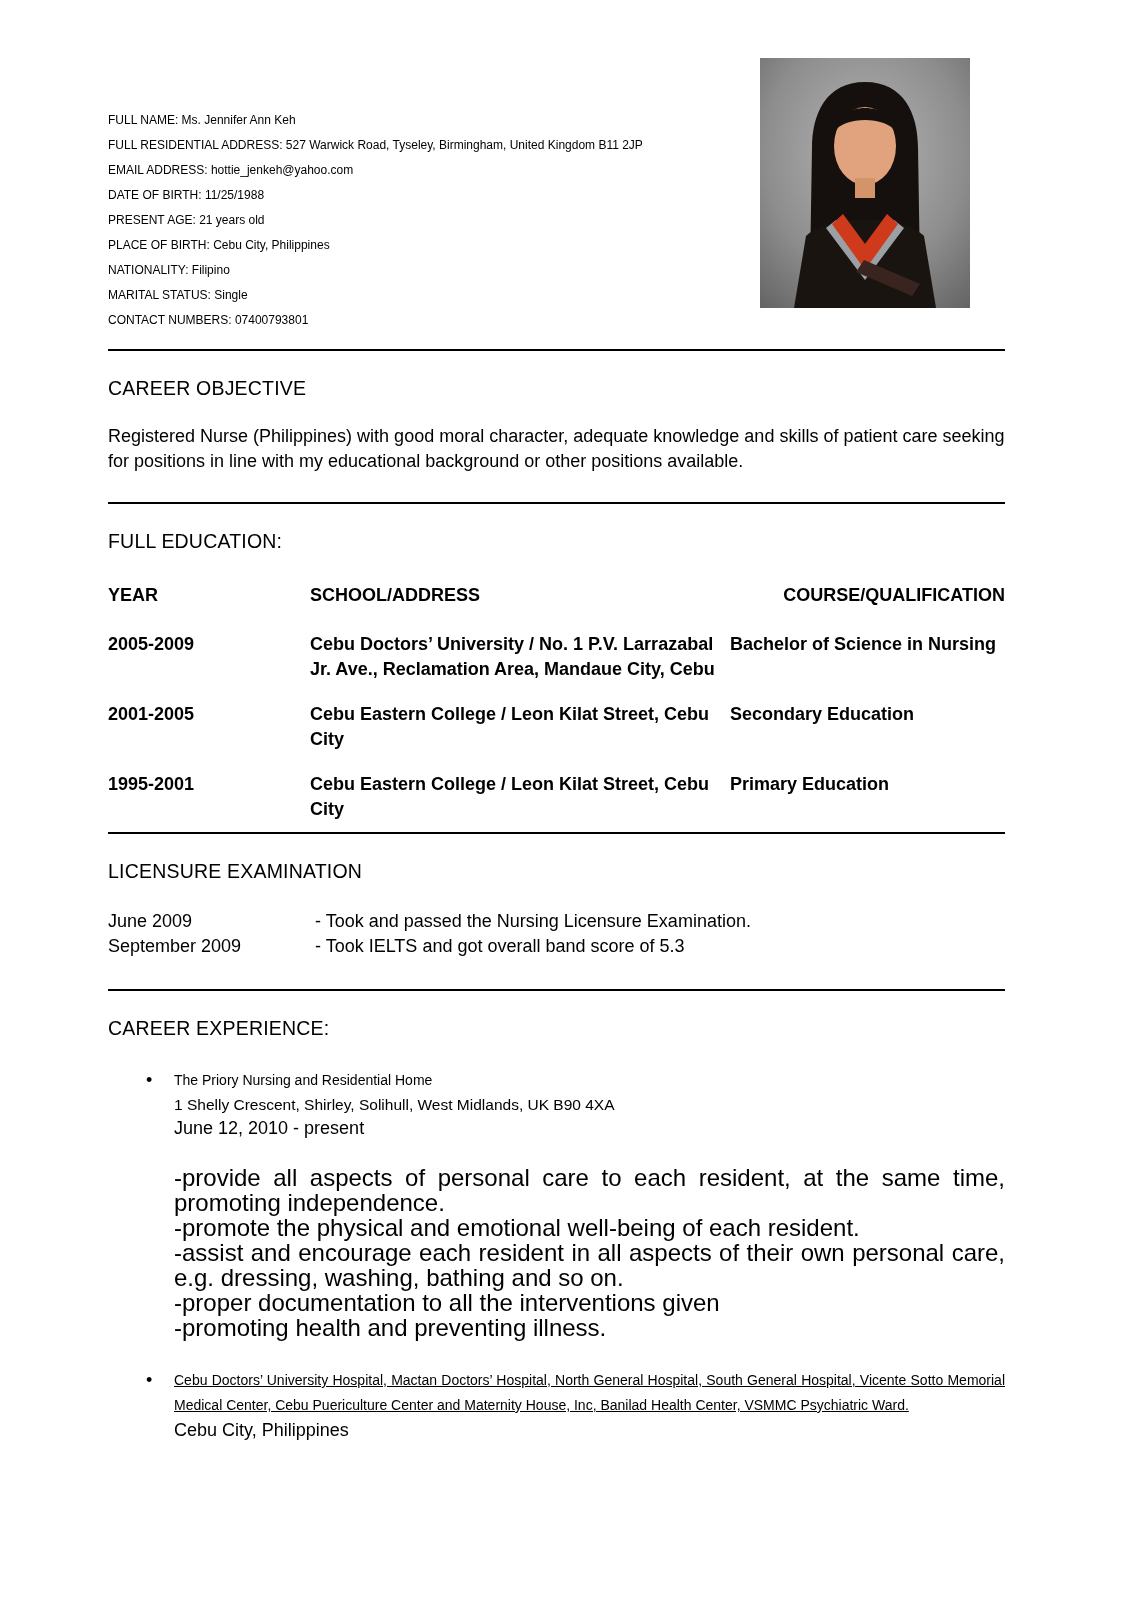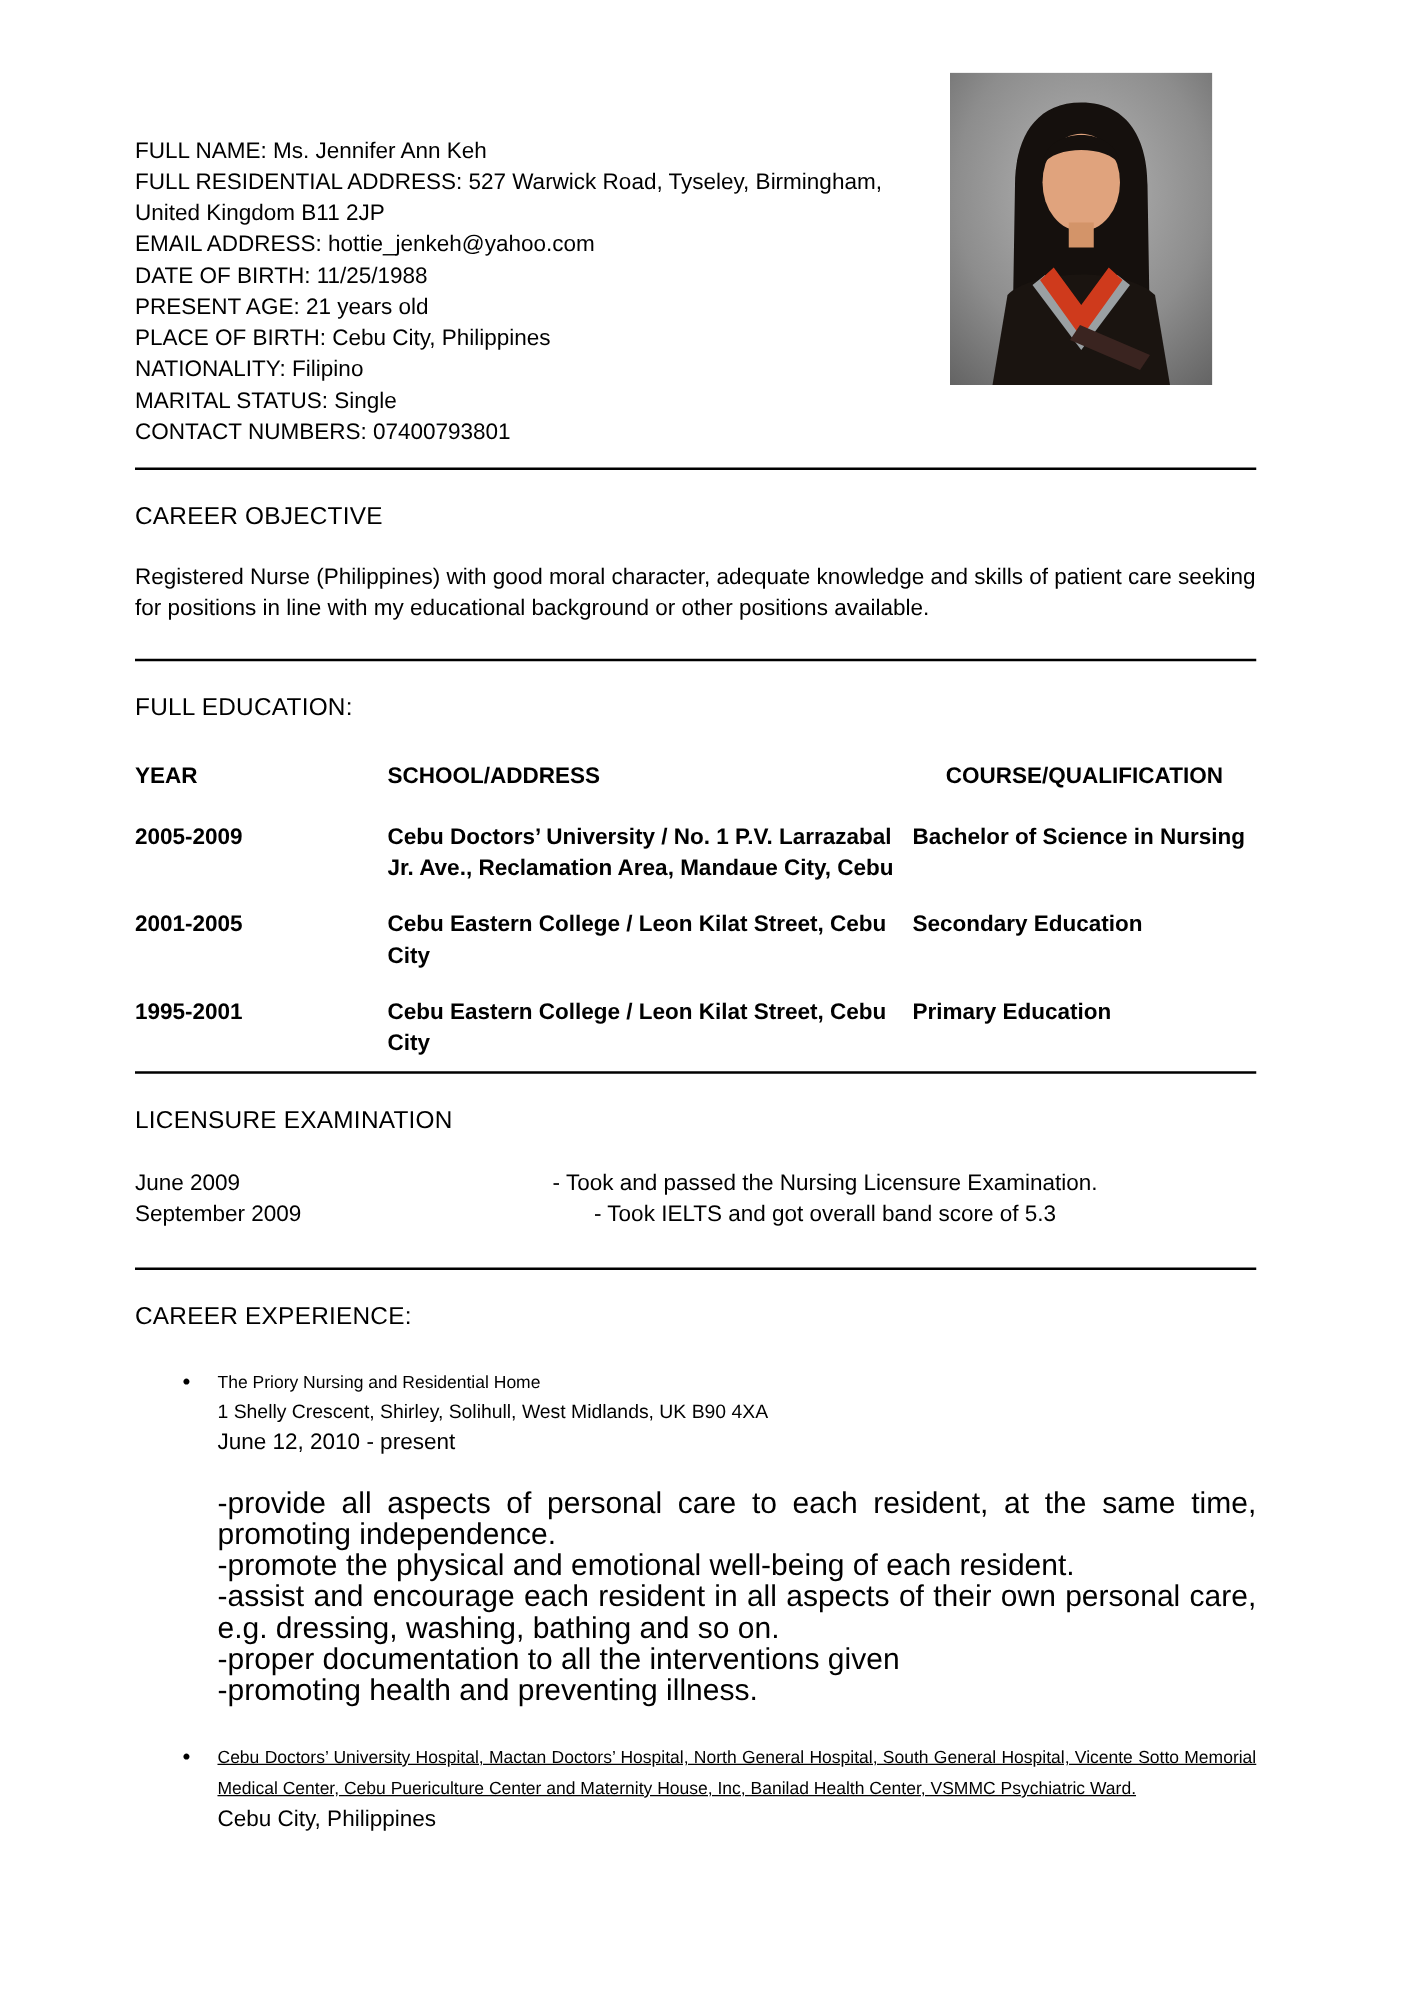--- a/index.html
+++ b/index.html
@@ -14,21 +14,21 @@
     width:1131px; height:1600px;
     padding:58px 126px 30px 108px;
     overflow:hidden;
   }
 
   
   .header { display:flex; justify-content:space-between; align-items:flex-start; }
   .personal-info {
     max-width:630px;
     padding-top:50px;
-    font-size:18px;
+    font-size:12px;
     line-height:25px;
   }
   .photo {
     width:210px; height:250px;
     margin-right:35px;
     flex:none;
     overflow:hidden;
   }
   .photo svg { display:block; width:100%; height:100%; }
 
@@ -54,28 +54,28 @@
     max-width:900px;
   }
 
   
   .edu-table { margin-top:30px; font-size:18px; }
   .edu-row { display:flex; margin-bottom:20px; line-height:25px;font-weight:bold; }
   .edu-row:last-child { margin-bottom:0; }
   .edu-col-year { width:202px; flex:none; }
   .edu-col-school { width:420px; flex:none; padding-right:14px; }
   .edu-col-course { flex:1; text-align:left; }
-  .edu-head .edu-col-course { text-align:center; }
+  .edu-head .edu-col-course { text-align:right; }
   .edu-head { margin-bottom:24px; }
 
   
   .lic-rows { margin-top:26px; }
   .lic-row { display:flex; font-size:18px; line-height:25px; }
   .lic-date { width:207px; flex:none; }
-  .lic-detail { flex:1;text-align:center; }
+  .lic-detail { flex:1; }
 
   
   .exp-item { display:flex; margin-top:28px; }
   .exp-bullet {
     width:28px; flex:none;
     margin-left:38px;
     font-size:18px; line-height:25px;
     text-align:left;
   }
   .exp-body { flex:1; }

